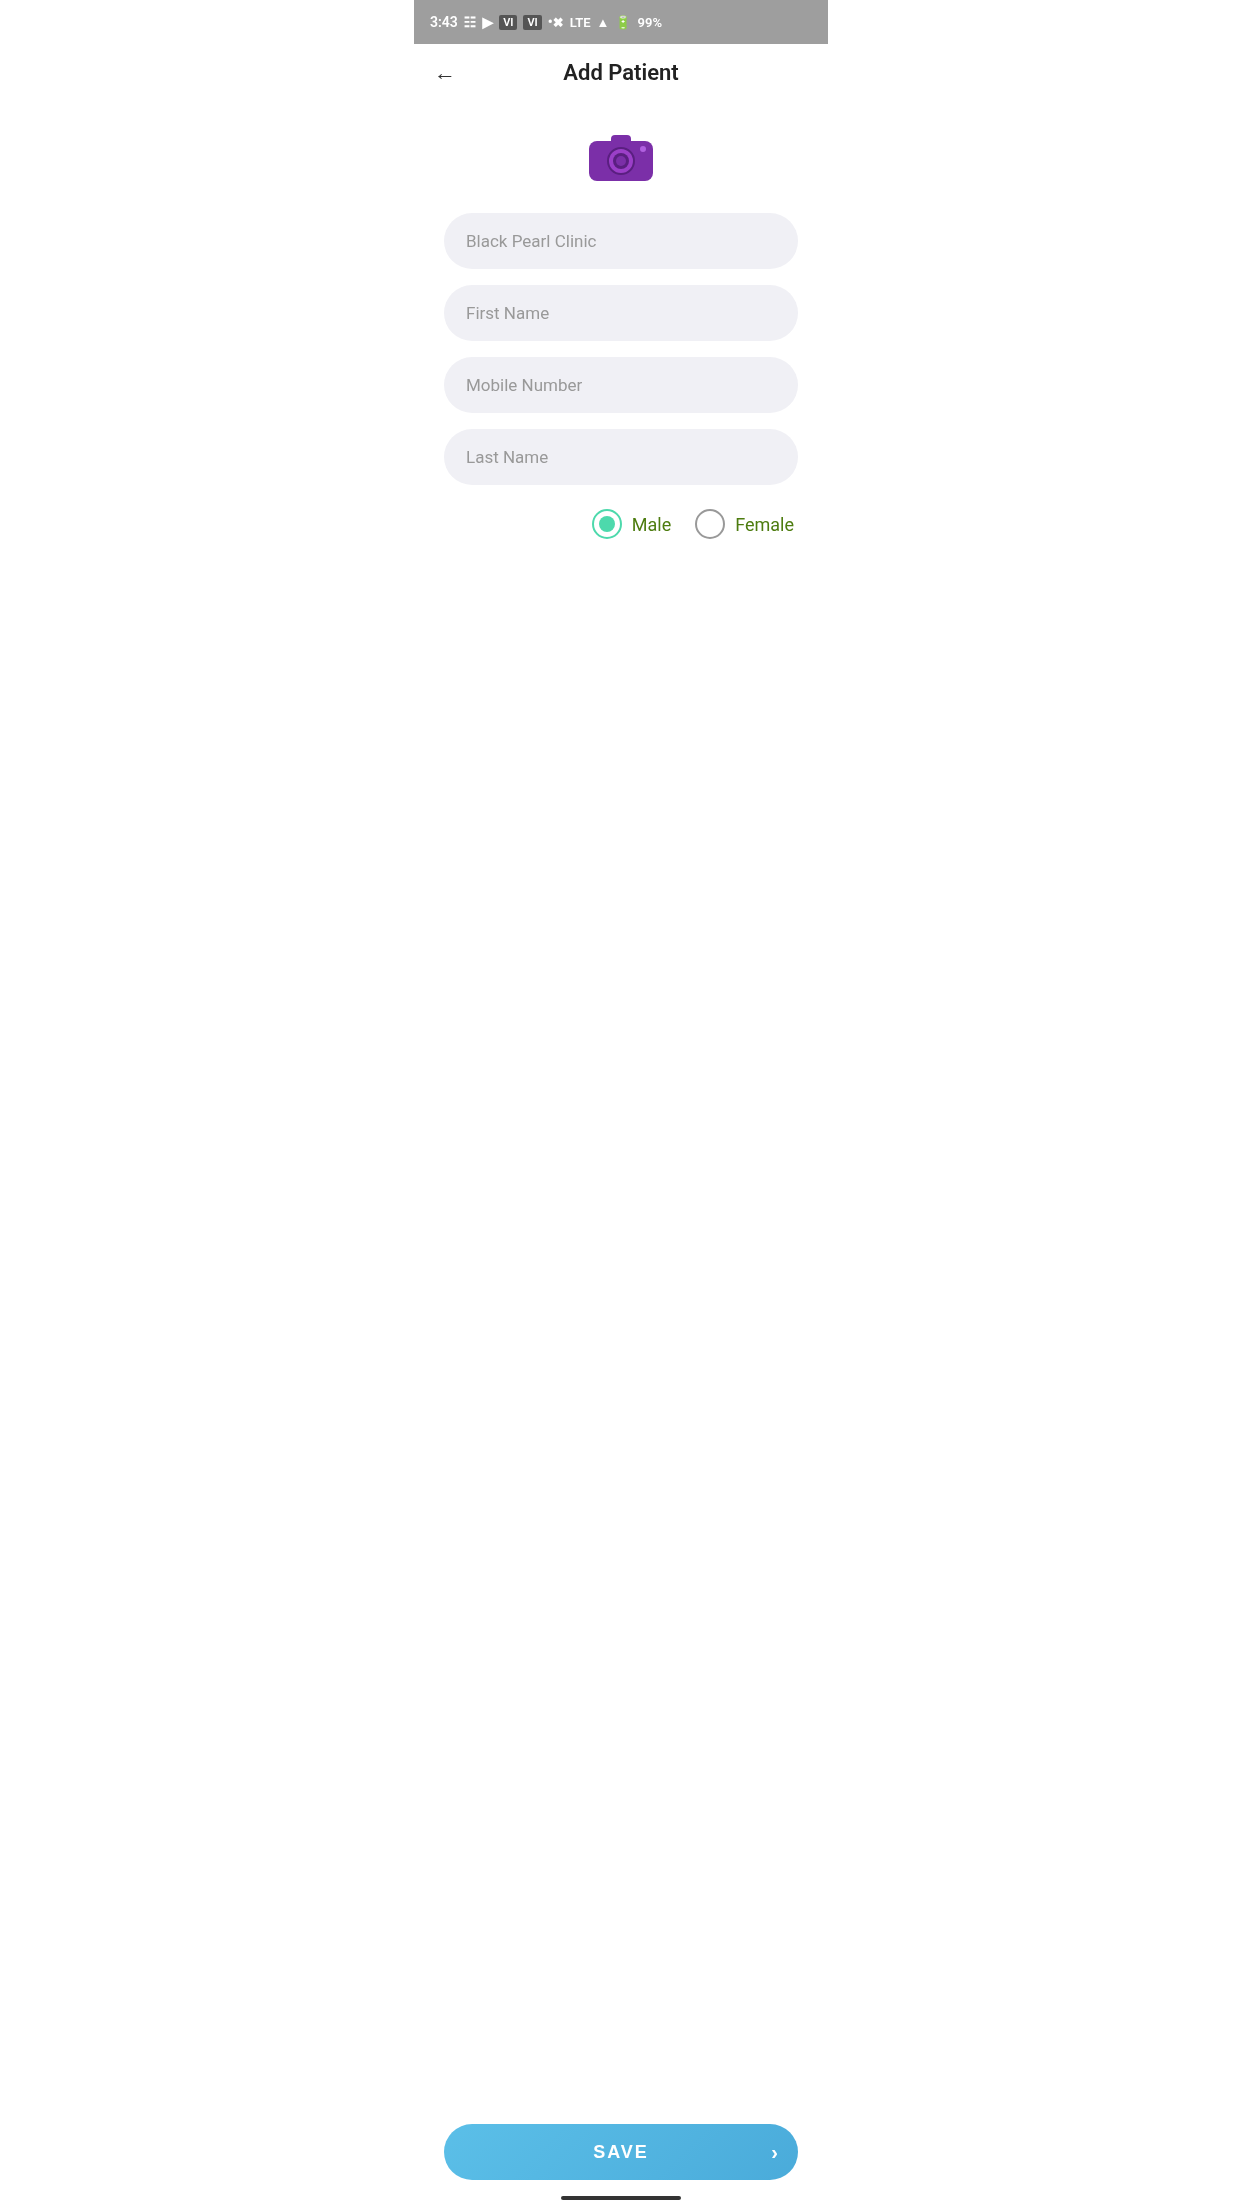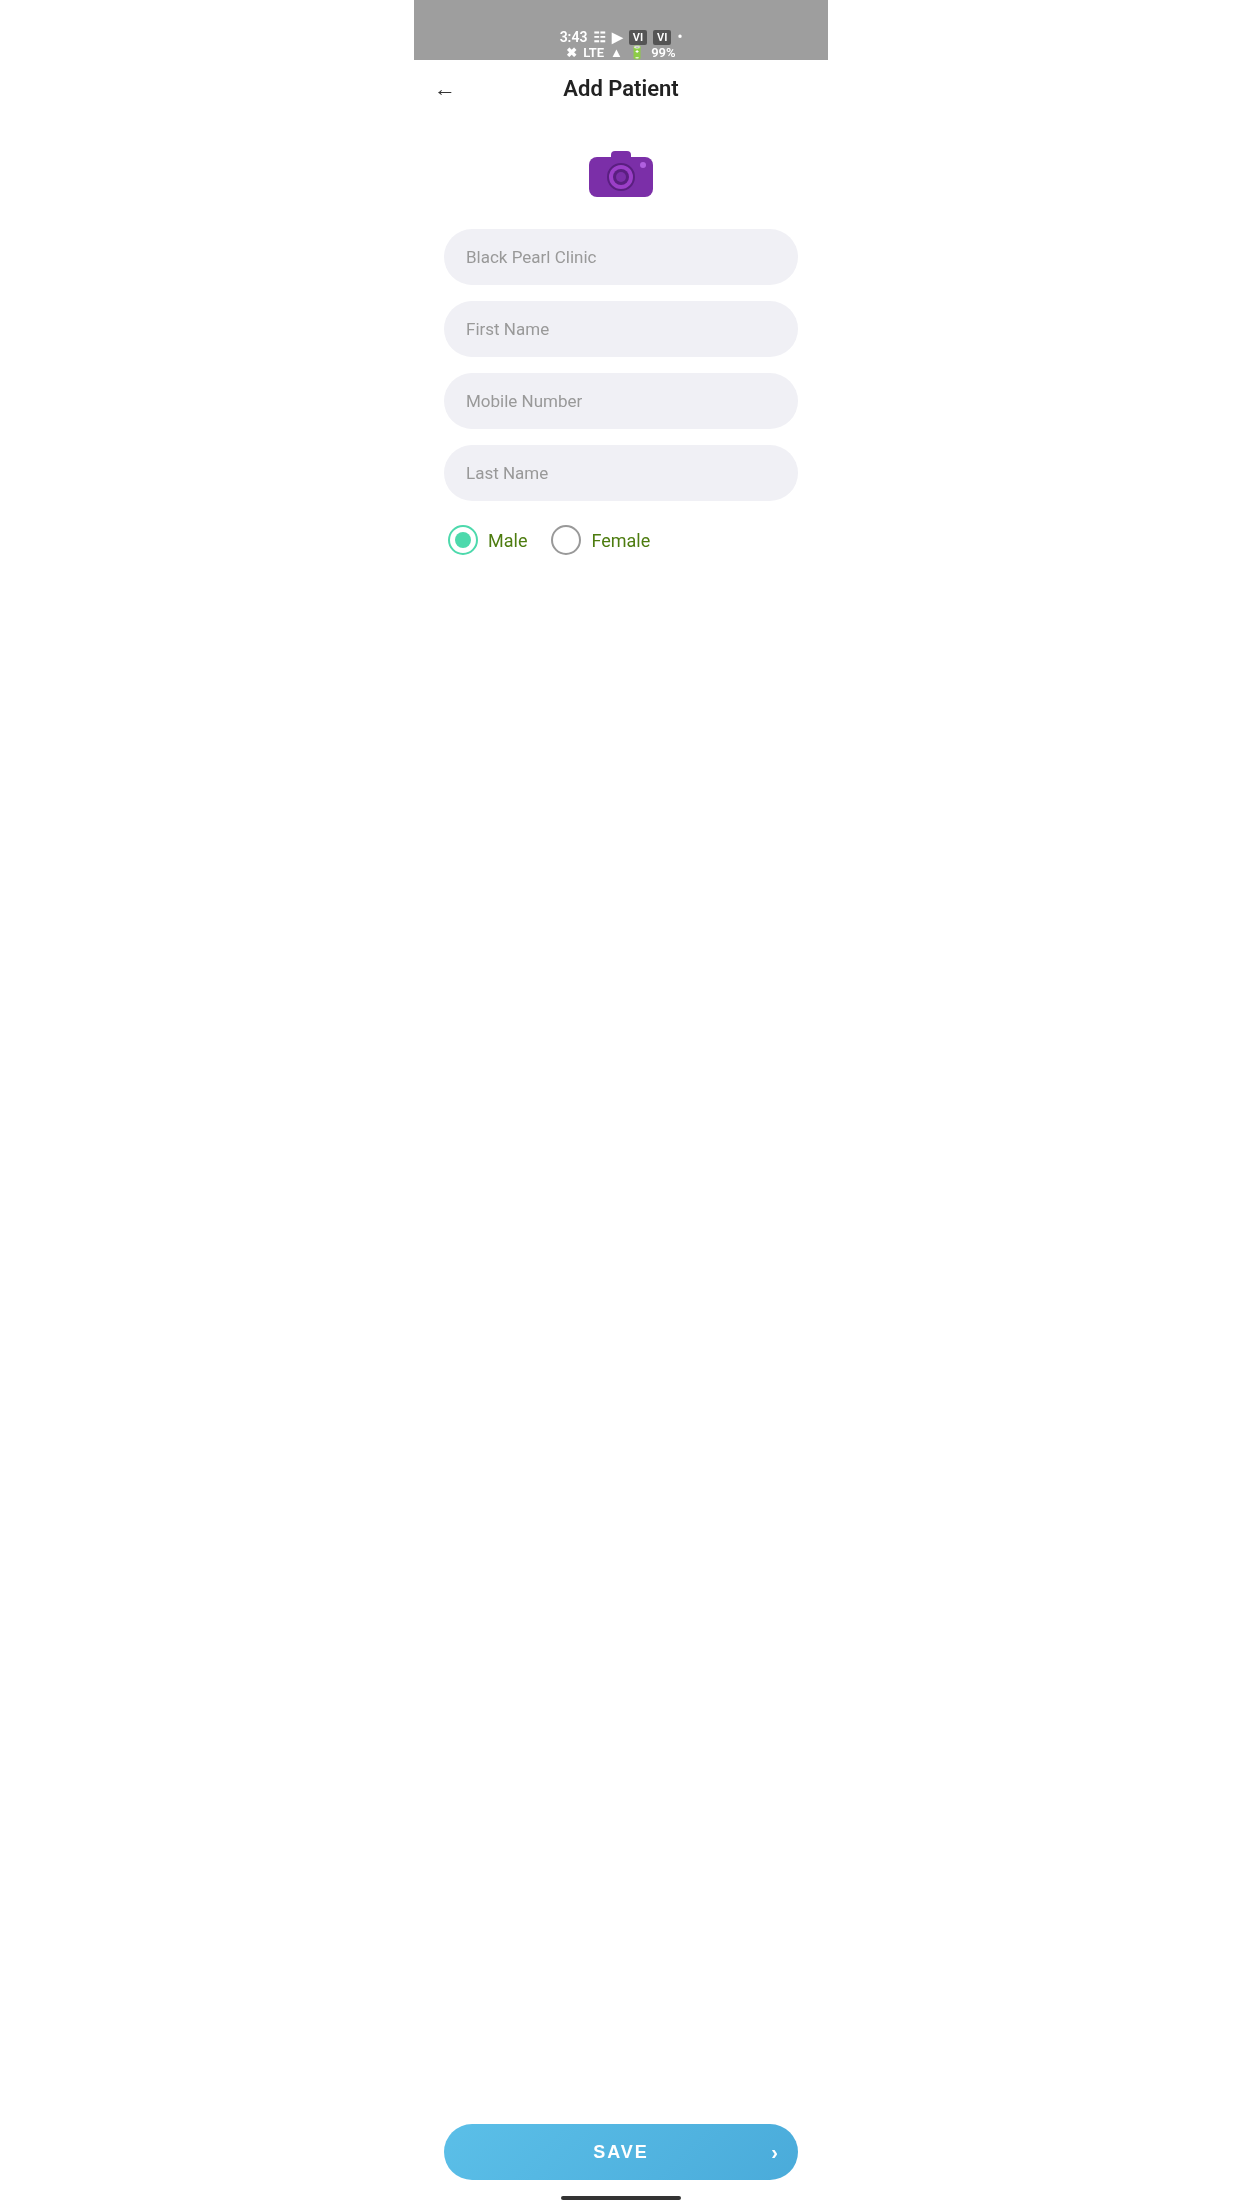--- a/index.html
+++ b/index.html
@@ -14,29 +14,28 @@
       background: #ffffff;
       width: 414px;
       min-height: 736px;
       margin: 0 auto;
       position: relative;
       overflow-x: hidden;
     }
 
     .status-bar {
       background: #9e9e9e;
-      height: 60px;
-      display: flex;
-      align-items: center;
-      justify-content: flex-end;
+      height: 44px;
+      display: flex;
+      align-items: center;
+      justify-content: flex-start;
       padding: 0 16px;
       color: white;
       font-size: 14px;
       font-weight: 600;
-      flex-direction: column;
     }
 
     .status-left {
       display: flex;
       align-items: center;
       gap: 6px;
     }
 
     .status-right {
       display: flex;
@@ -85,20 +84,21 @@
       display: flex;
       align-items: center;
       justify-content: center;
     }
 
     .form-container {
       padding: 0 30px;
       display: flex;
       flex-direction: column;
       gap: 16px;
+      align-items: flex-end;
     }
 
     .form-input {
       background: #f0f0f5;
       border: none;
       border-radius: 28px;
       padding: 18px 22px;
       font-size: 17px;
       color: #999;
       width: 100%;

